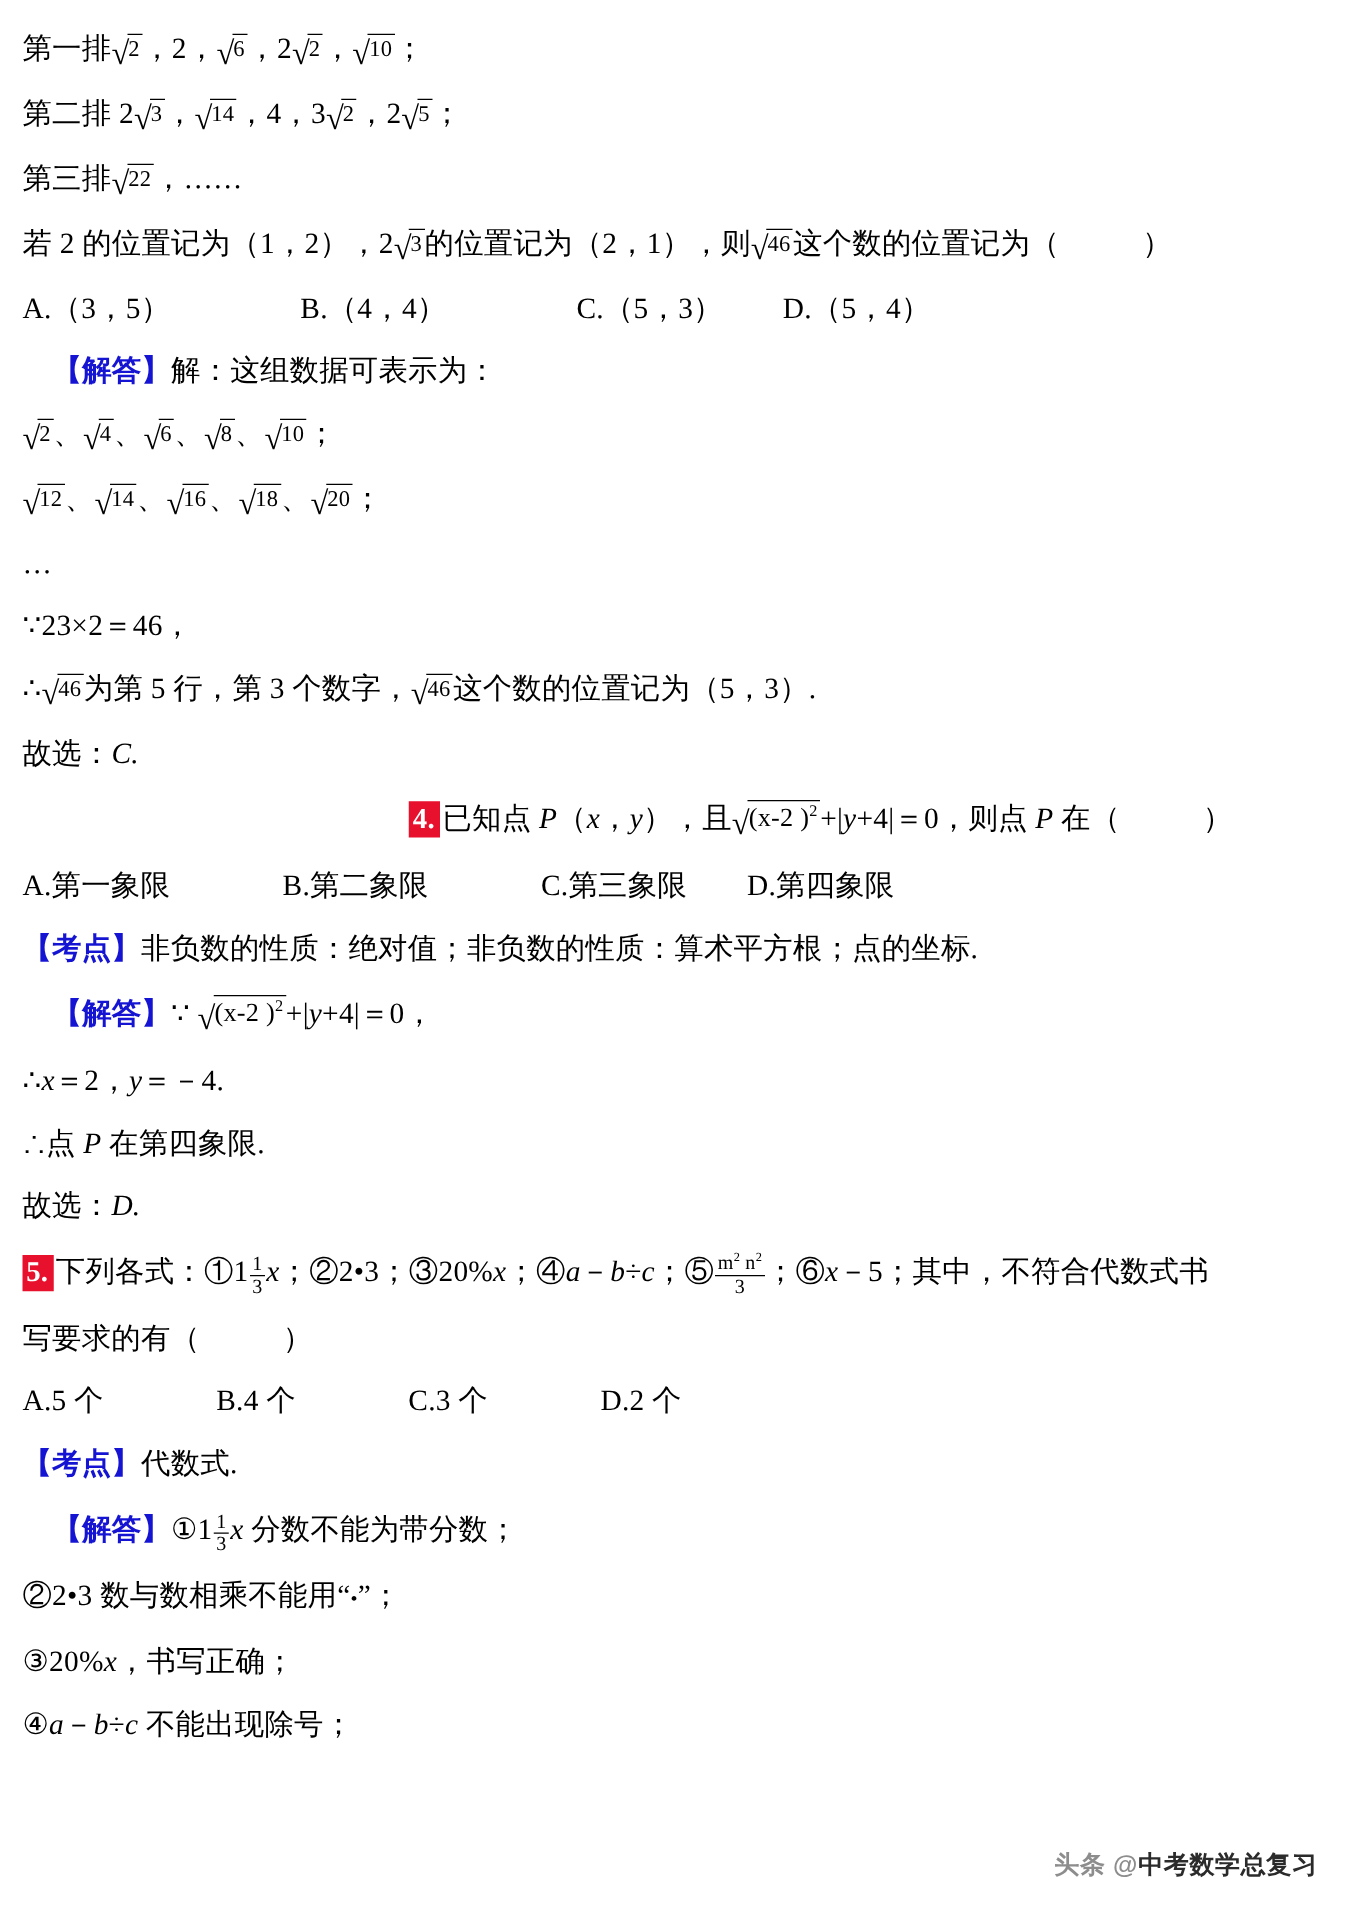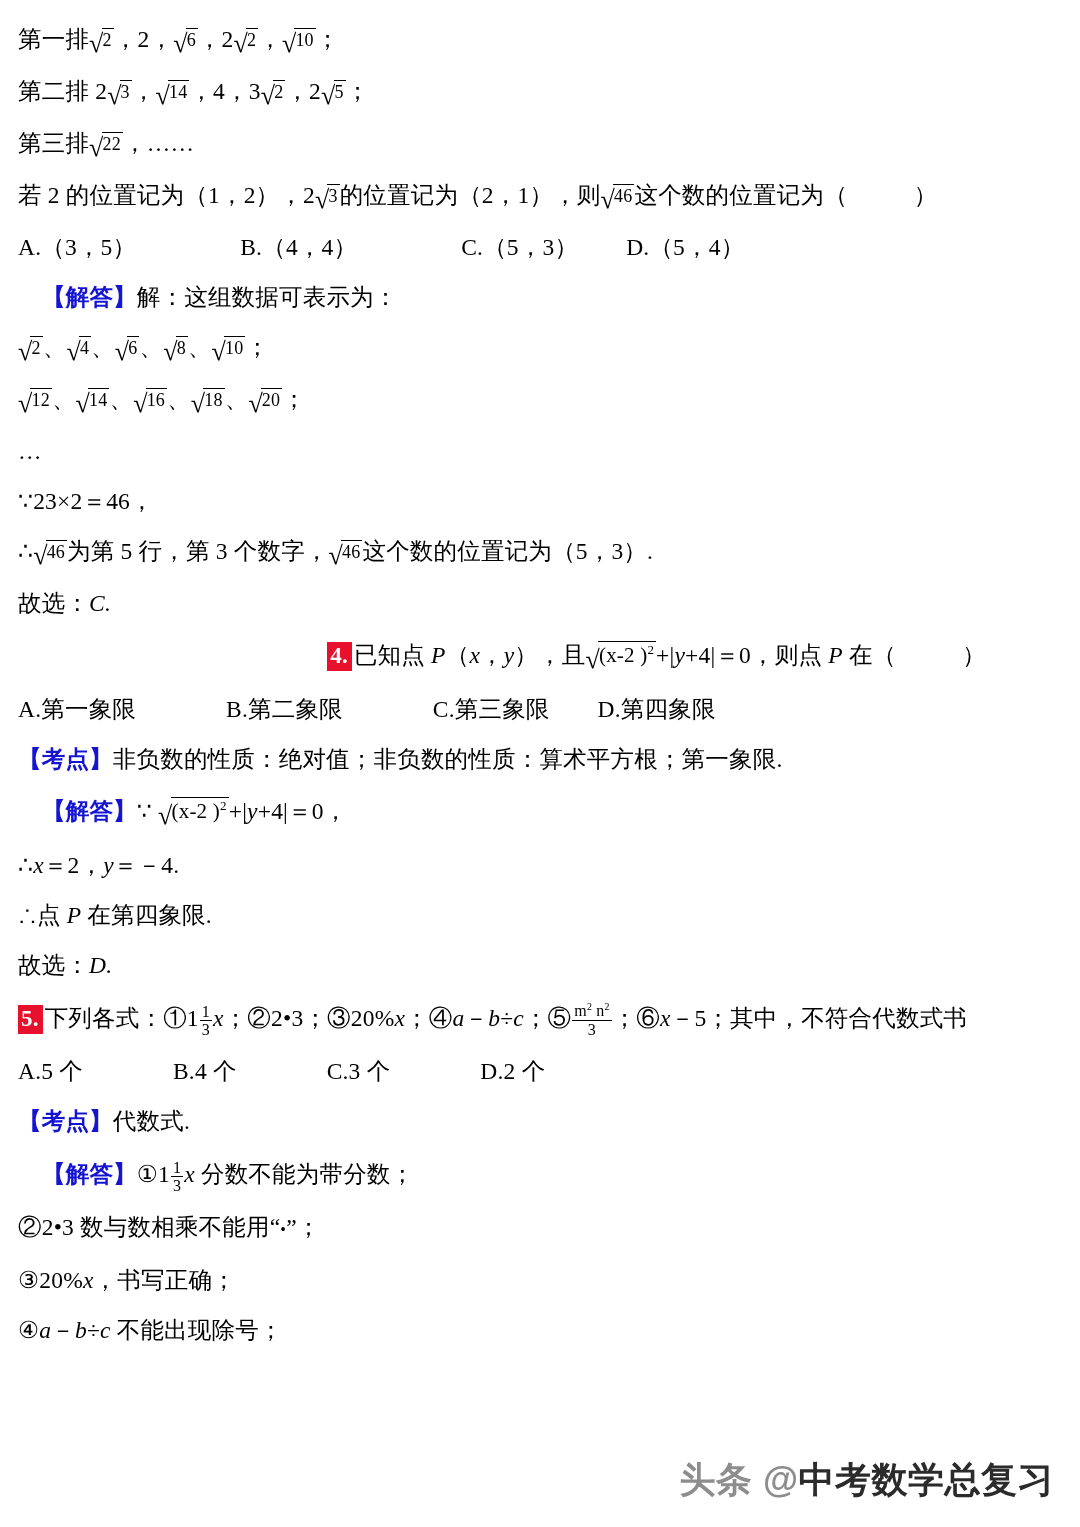--- a/index.html
+++ b/index.html
@@ -78,21 +78,21 @@
     margin: 0 1px;
   }
   .frac .num { display: block; padding: 0 2px; }
   .frac .den { display: block; border-top: 1.3px solid #000; padding: 0 2px; }
   sup.ex { font-size: 0.62em; vertical-align: super; }
 
   .watermark {
     position: absolute;
     right: 26px;
     bottom: 22px;
-    font-size: 36px;
+    font-size: 20px;
     font-weight: bold;
     color: #2b2b2b;
     font-family: "Liberation Sans", sans-serif;
     letter-spacing: 0.5px;
     white-space: nowrap;
   }
   .watermark .grey { color: #8d8d8d; font-weight: bold; }
 </style>
 </head>
 <body>
@@ -146,21 +146,21 @@
 
   <div class="line" style="line-height:54px;text-align:right;">
     <span class="qnum">4.</span>已知点 <i>P</i>（<i>x</i>，<i>y</i>），且<span class="rad big"><span class="sym">√</span><span class="body">(x-2 )<sup class="ex">2</sup></span></span>+|<i>y</i>+4|＝0，则点 <i>P</i> 在（<span class="blank"></span>）
   </div>
 
   <div class="line">
     <span>A.第一象限</span><span class="sp-md"></span><span>B.第二象限</span><span class="sp-md"></span><span>C.第三象限</span><span class="sp-sm"></span><span>D.第四象限</span>
   </div>
 
   <div class="line">
-    <span class="kp">【考点】</span><span>非负数的性质：绝对值；非负数的性质：算术平方根；第一象限.</span>
+    <span class="kp">【考点】</span><span>非负数的性质：绝对值；非负数的性质：算术平方根；点的坐标.</span>
   </div>
 
   <div class="line" style="line-height:54px;">
     <span class="ans-label">【解答】</span>∵ <span class="rad big"><span class="sym">√</span><span class="body">(x-2 )<sup class="ex">2</sup></span></span>+|<i>y</i>+4|＝0，
   </div>
 
   <div class="line">
     ∴<i>x</i>＝2，<i>y</i>＝－4.
   </div>
 
@@ -169,20 +169,23 @@
   </div>
 
   <div class="line">
     <span>故选：</span><i>D.</i>
   </div>
 
   <div class="line" style="line-height:56px;">
     <span class="qnum">5.</span>下列各式：①1<span class="frac"><span class="num">1</span><span class="den">3</span></span><i>x</i>；②2•3；③20%<i>x</i>；④<i>a</i>－<i>b</i>÷<i>c</i>；⑤<span class="frac"><span class="num">m<sup class="ex">2</sup> n<sup class="ex">2</sup></span><span class="den">3</span></span>；⑥<i>x</i>－5；其中，不符合代数式书
   </div>
 
+  <div class="line">
+    写要求的有（<span class="blank"></span>）
+  </div>
 
   <div class="line">
     <span>A.5 个</span><span class="sp-md"></span><span>B.4 个</span><span class="sp-md"></span><span>C.3 个</span><span class="sp-md"></span><span>D.2 个</span>
   </div>
 
   <div class="line">
     <span class="kp">【考点】</span><span>代数式.</span>
   </div>
 
   <div class="line" style="line-height:56px;">

